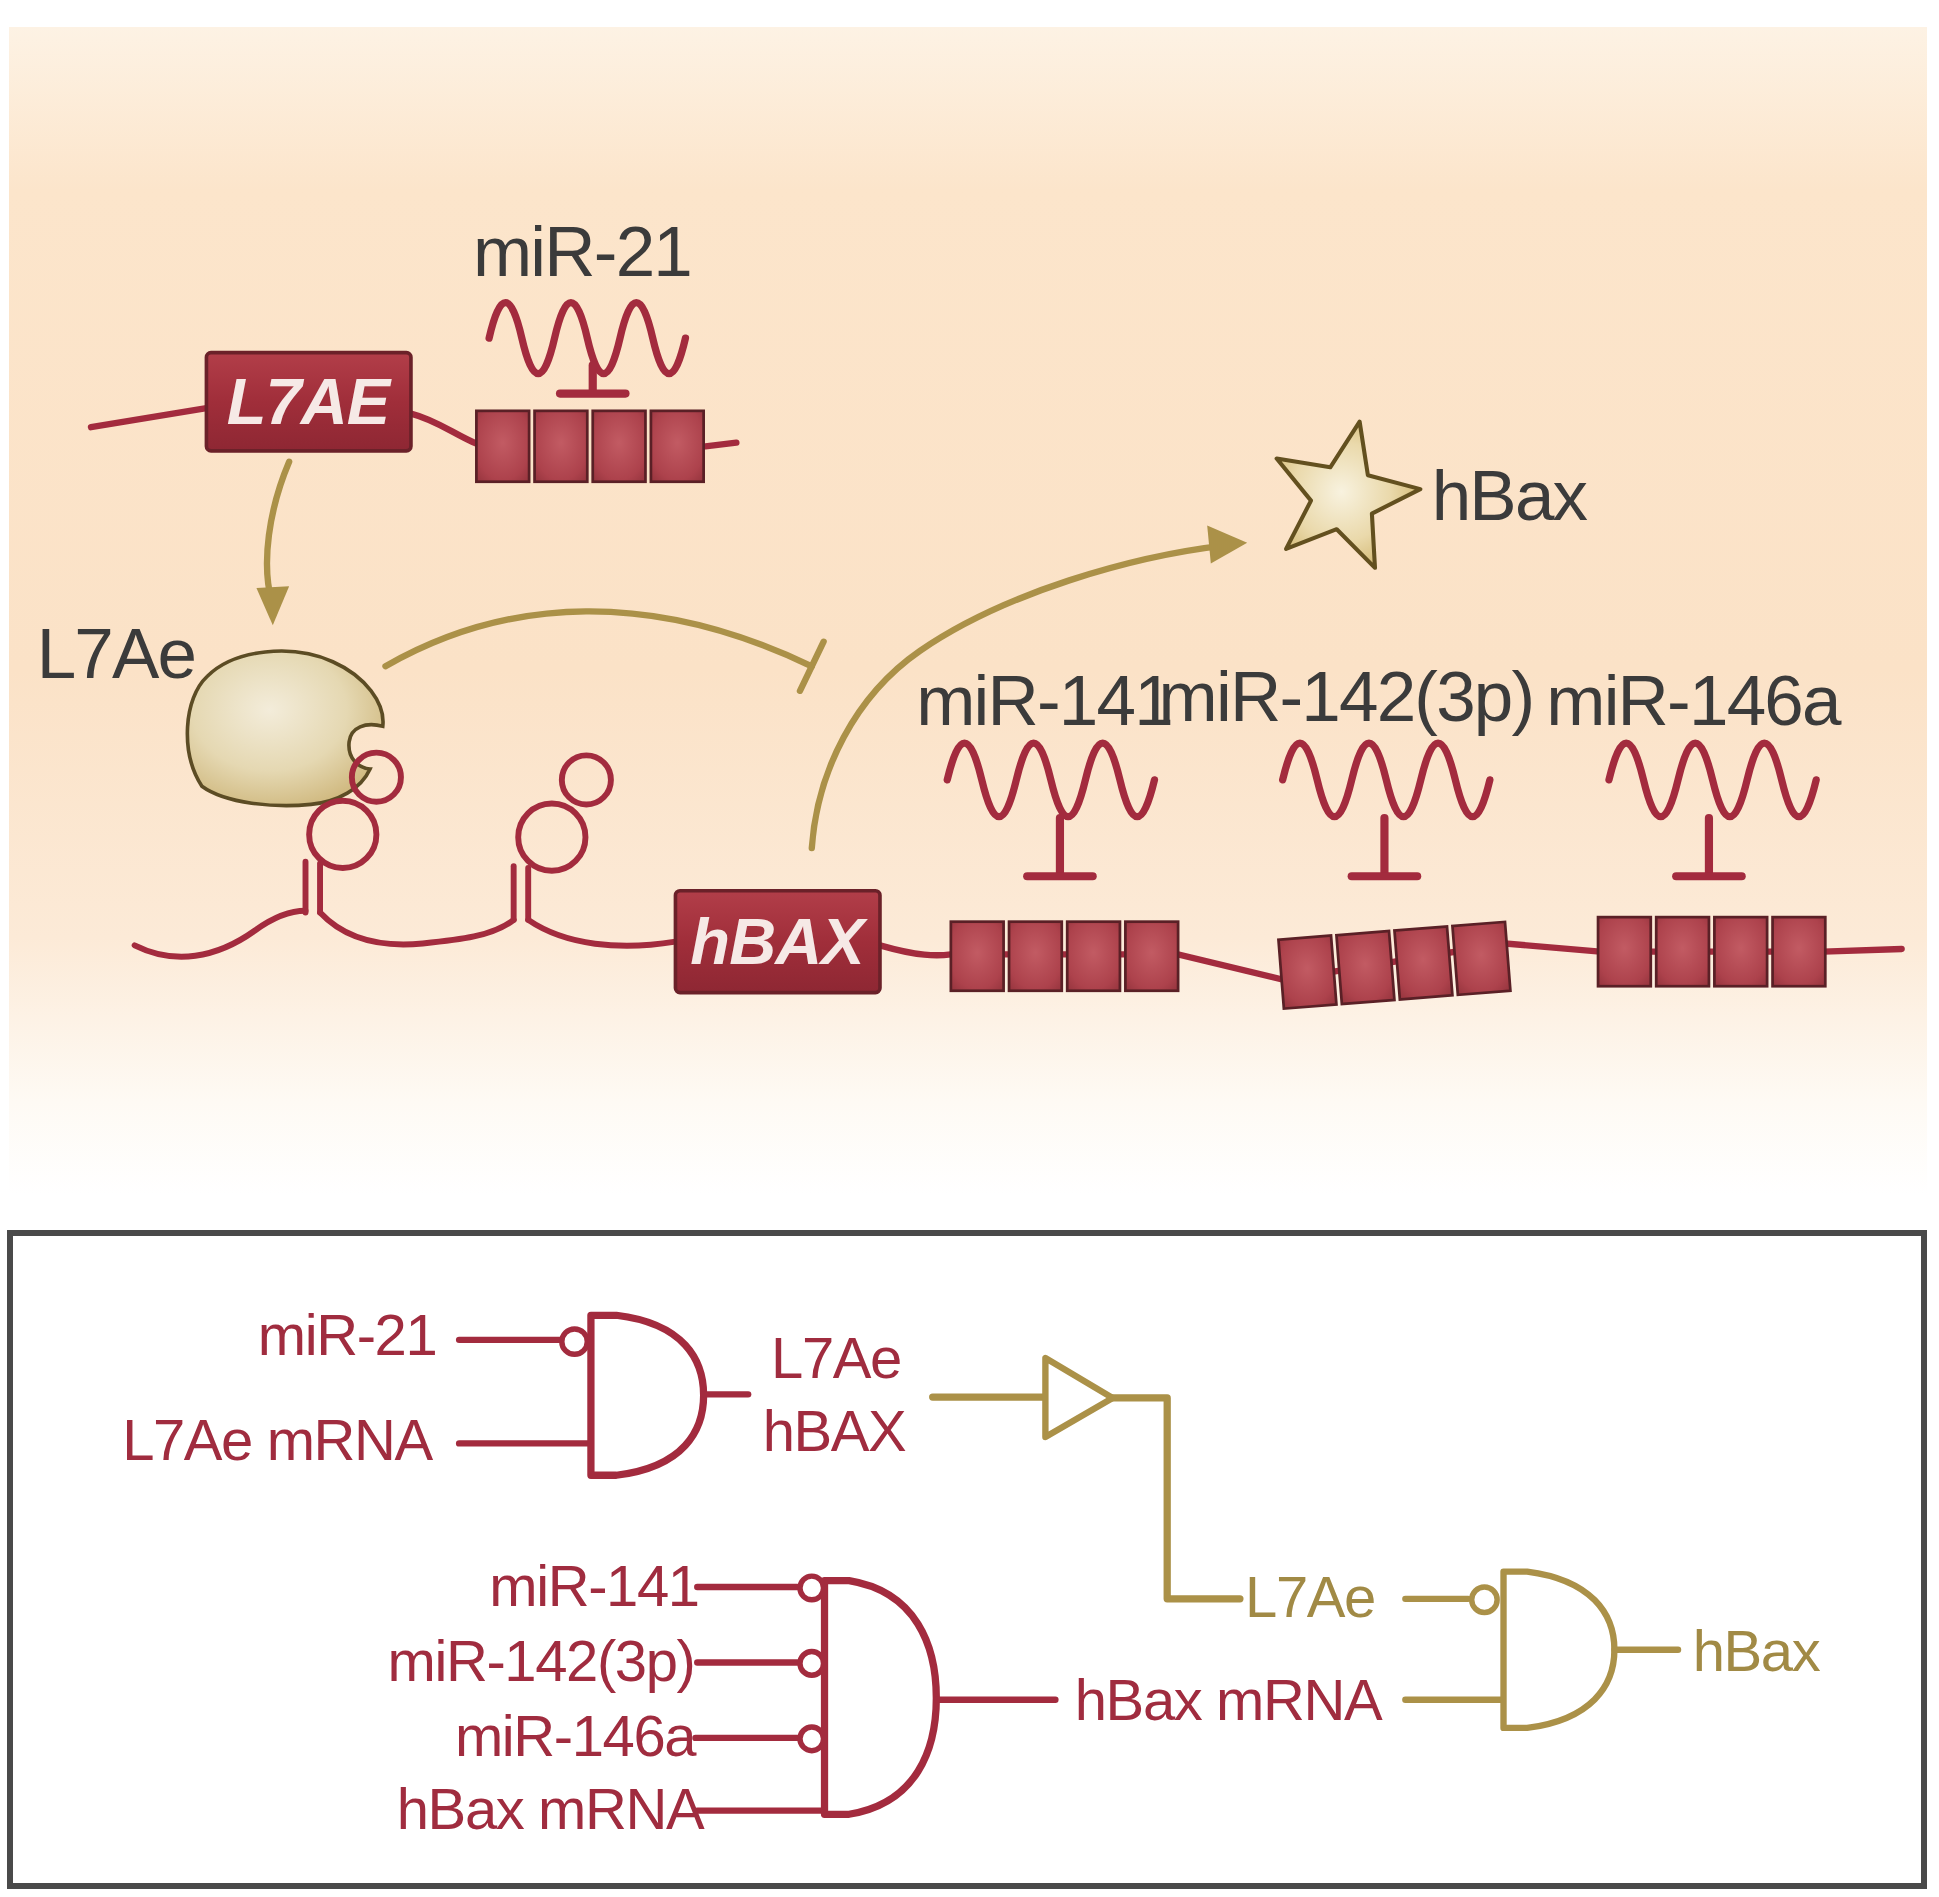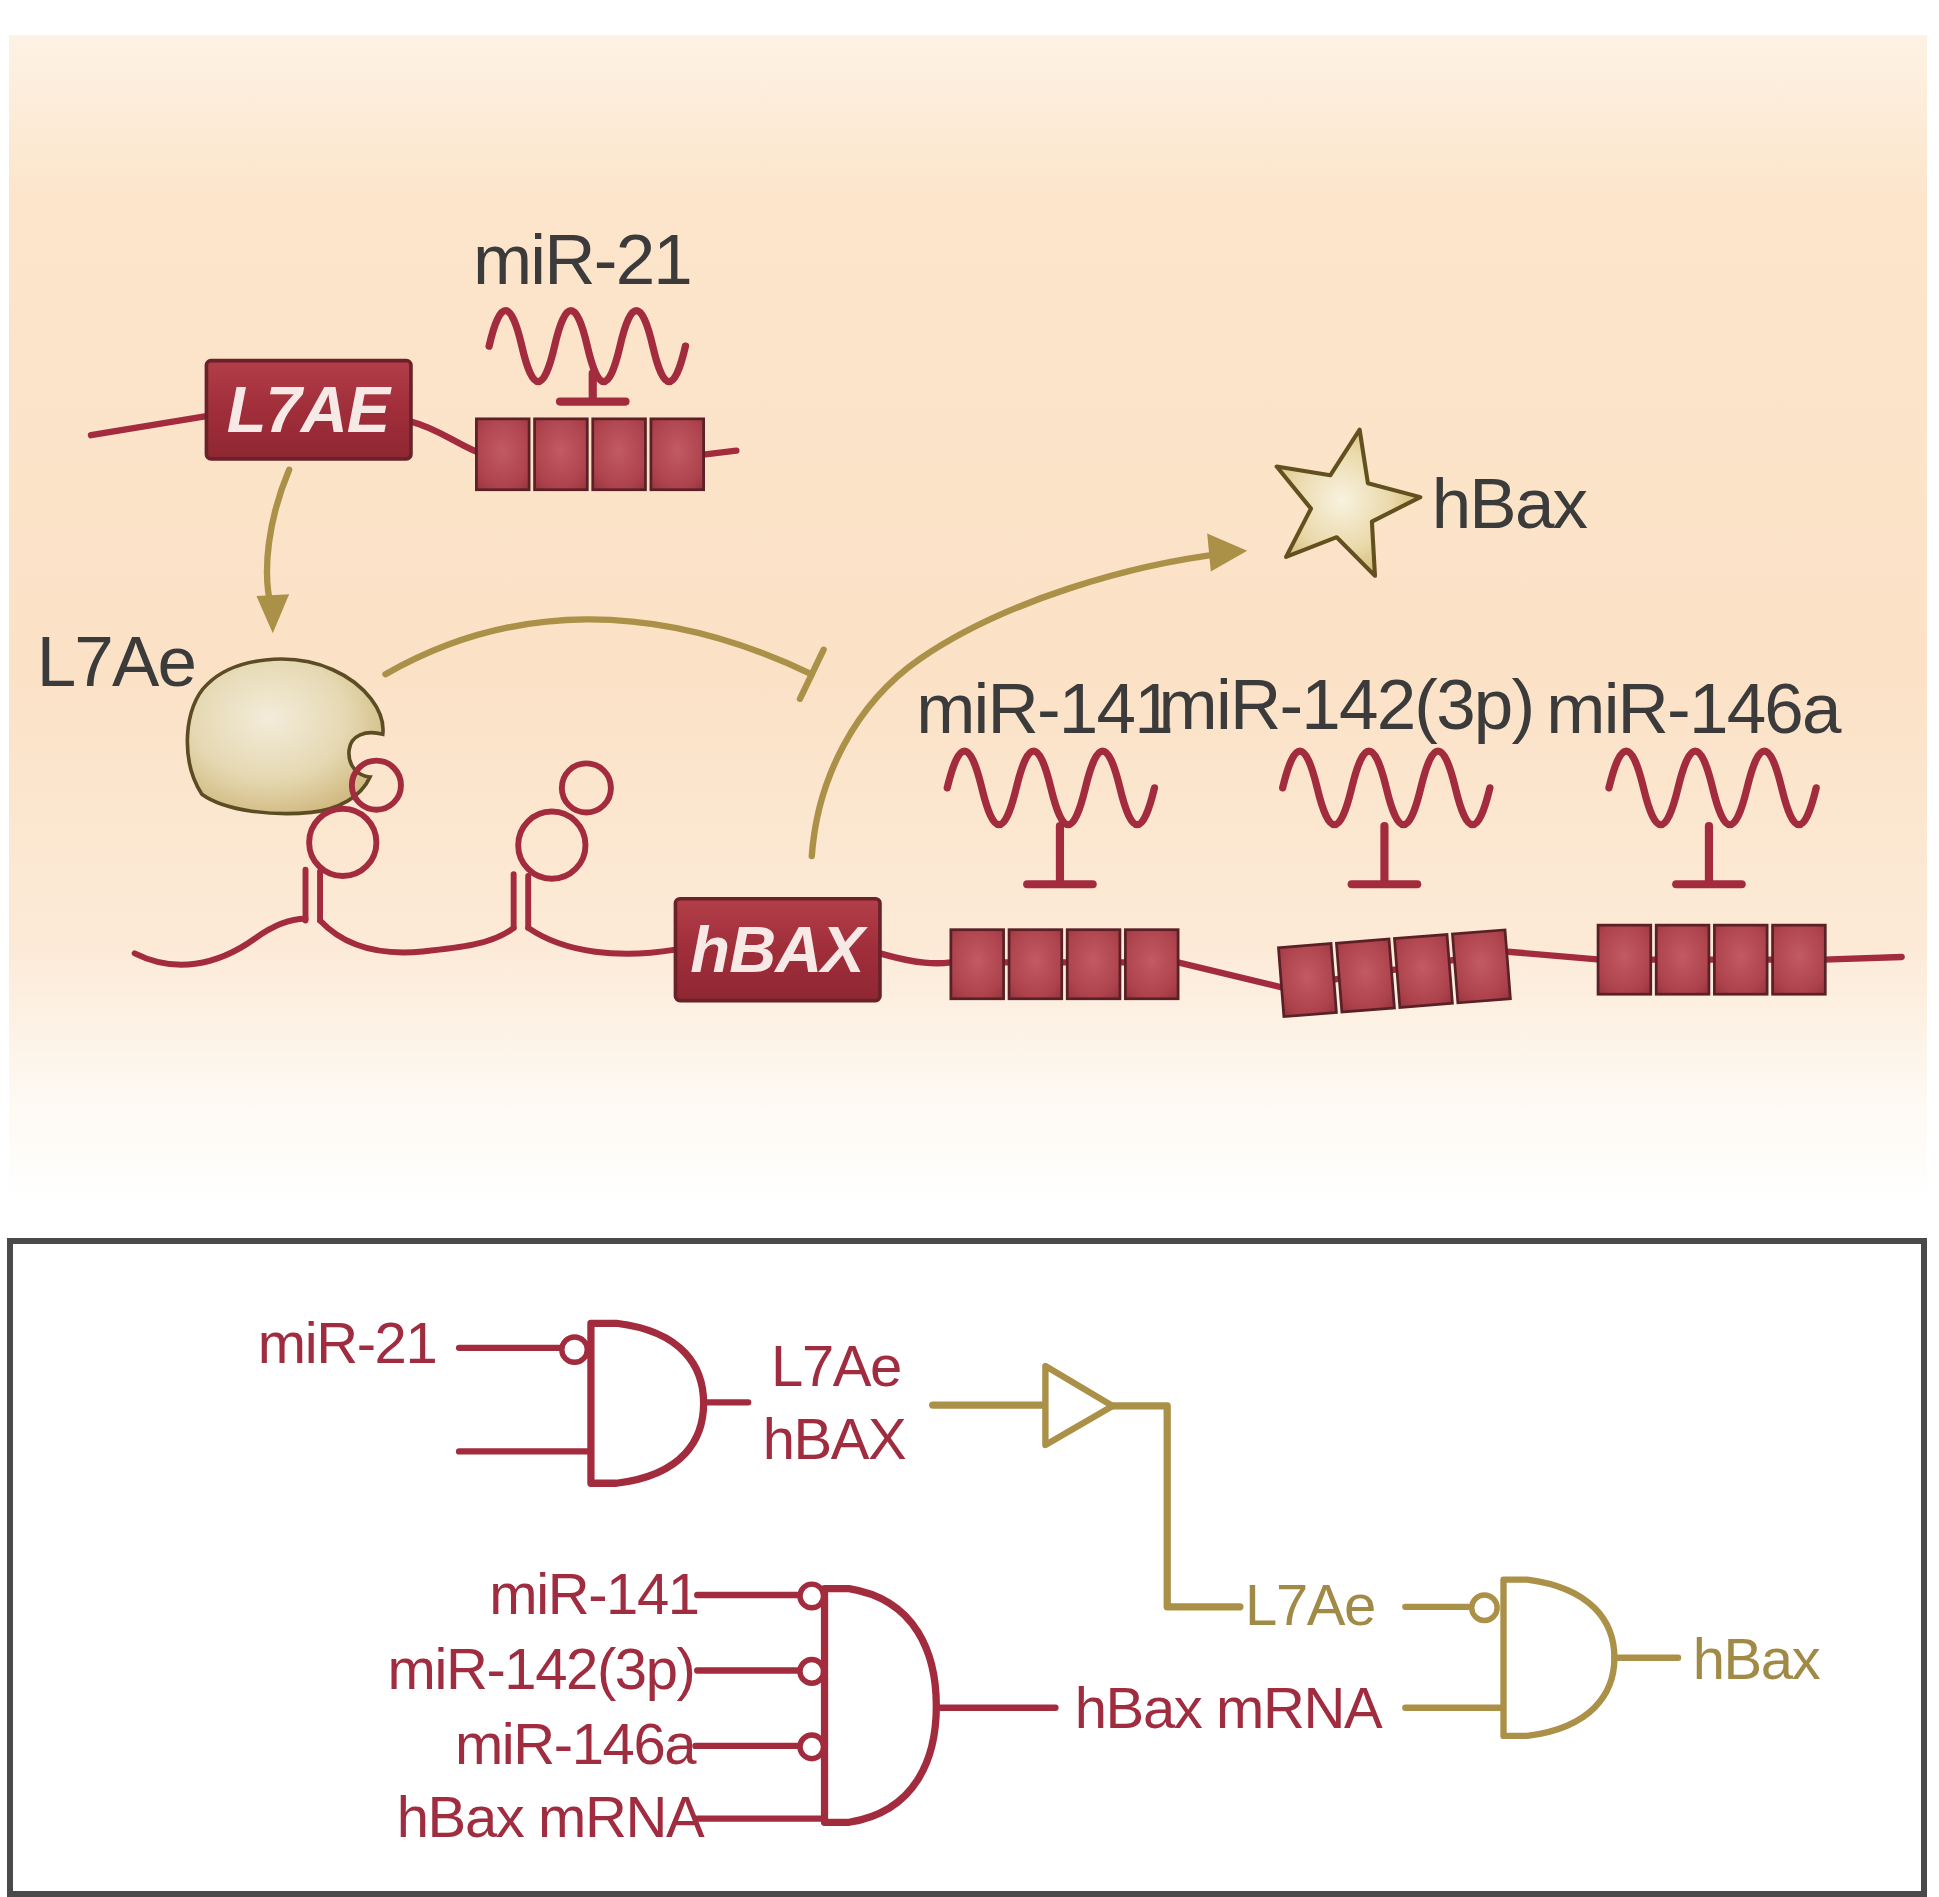--- a/index.html
+++ b/index.html
@@ -1,18 +1,18 @@
 <!DOCTYPE html>
 <html style="font-size:14.5px"><head>
 <meta charset="utf-8">
 <style>
   html,body{margin:0;padding:0;background:#ffffff;}
   body{width:1939px;height:1897px;position:relative;overflow:hidden;
        font-family:"Liberation Sans", sans-serif;}
-  .stage{position:absolute;inset:0;margin-top:8px;}
+  .stage{position:absolute;inset:0;}
   .panel-top{position:absolute;left:9px;top:27px;width:1918px;height:1168px;
     background:linear-gradient(180deg,#fdf2e4 0%,#fce5cb 14%,#fbe2c7 55%,#fcead7 78%,#fefaf4 92%,#ffffff 100%);}
   .panel-bottom{position:absolute;left:7.3px;top:1230px;width:1920px;height:659px;
     background:#ffffff;border:6.4px solid #4a4a4a;box-sizing:border-box;}
   svg.art{position:absolute;left:0;top:0;width:1939px;height:1897px;}
 
   .rl{stroke:#a32b3e;fill:none;stroke-width:7;stroke-linecap:round}
   .rna{stroke:#a32b3e;fill:none;stroke-width:6.5;stroke-linecap:round}
   .wav{stroke:#a32b3e;fill:none;stroke-width:8;stroke-linecap:round}
   .tbar{stroke:#a32b3e;fill:none;stroke-width:9;stroke-linecap:round}
@@ -204,20 +204,21 @@
   <div class="lbl" style="left:582px;top:251px;">miR-21</div>
   <div class="gene-lbl" style="left:308px;top:401px;">L7AE</div>
   <div class="lbl" style="left:116px;top:653px;">L7Ae</div>
   <div class="lbl" style="left:1509px;top:495px;">hBax</div>
   <div class="lbl" style="left:1044px;top:700px;">miR-141</div>
   <div class="lbl" style="left:1346px;top:696px;">miR-142(3p)</div>
   <div class="lbl" style="left:1693px;top:700px;">miR-146a</div>
   <div class="gene-lbl" style="left:777px;top:941px;">hBAX</div>
 
   <div class="lbl-sm red-t" style="left:347px;top:1334px;">miR-21</div>
+  <div class="lbl-sm red-t" style="left:277px;top:1439px;">L7Ae mRNA</div>
   <div class="lbl-sm red-t" style="left:836px;top:1357px;">L7Ae</div>
   <div class="lbl-sm red-t" style="left:834px;top:1430px;">hBAX</div>
   <div class="lbl-sm gold-t" style="left:1310px;top:1596px;">L7Ae</div>
   <div class="lbl-sm red-t" style="left:594px;top:1585px;">miR-141</div>
   <div class="lbl-sm red-t" style="left:541px;top:1660px;">miR-142(3p)</div>
   <div class="lbl-sm red-t" style="left:575px;top:1735px;">miR-146a</div>
   <div class="lbl-sm red-t" style="left:550px;top:1808px;">hBax mRNA</div>
   <div class="lbl-sm red-t" style="left:1228px;top:1699px;">hBax mRNA</div>
   <div class="lbl-sm gold-t" style="left:1756px;top:1650px;">hBax</div>
 

